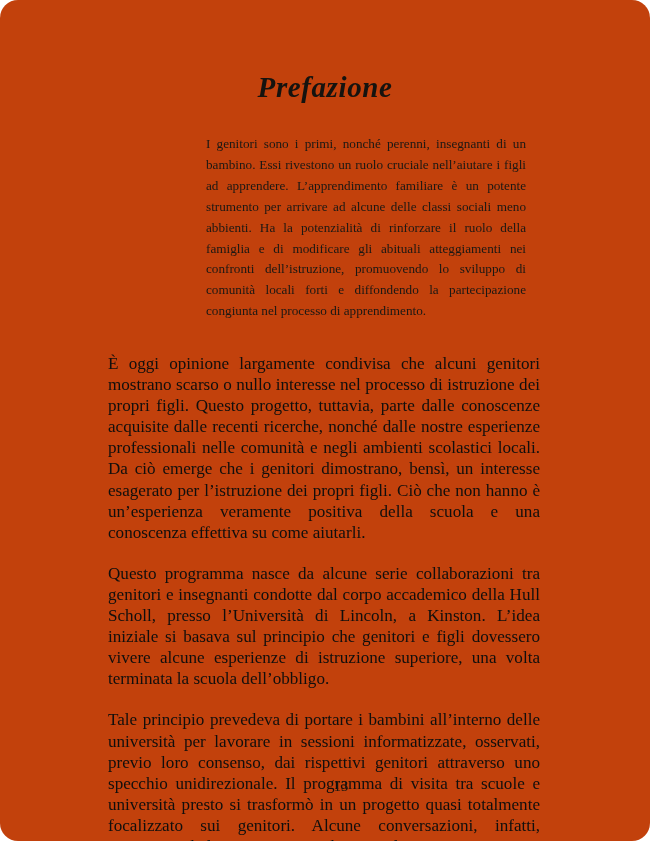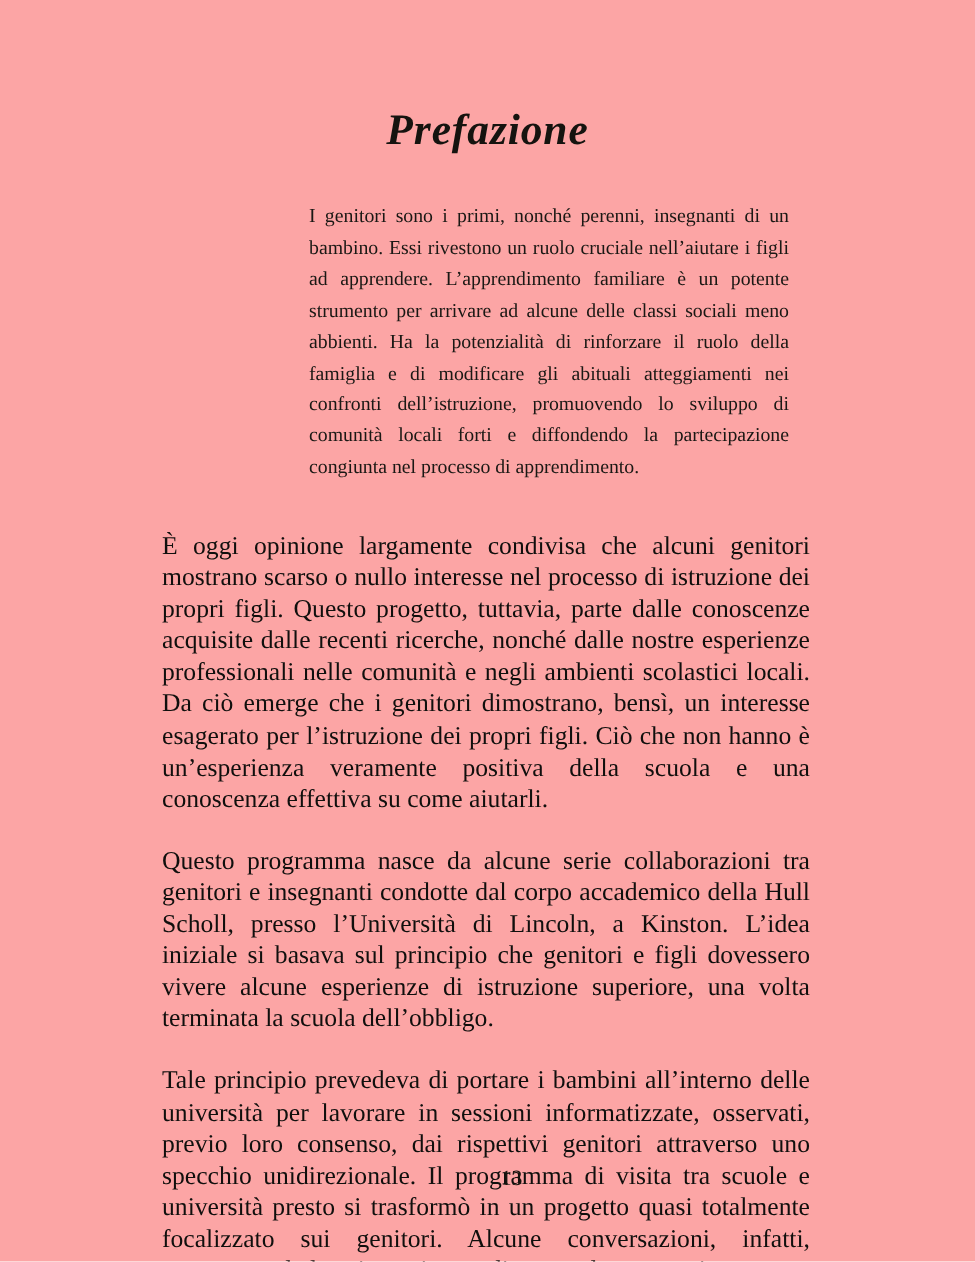--- a/index.html
+++ b/index.html
@@ -15,21 +15,22 @@
     color: #100f0d;
     overflow: hidden;
   }
 
   .page {
     position: absolute;
     left: 0;
     top: 0;
     width: 650px;
     height: 841px;
-    background: #fca5a5;
+    background: #c2410c;
+    border-radius: 18px;
   }
 
   
   .chapter-title {
     position: absolute;
     left: 0;
     top: 52px;
     width: 650px;
     text-align: center;
     font-style: italic;

